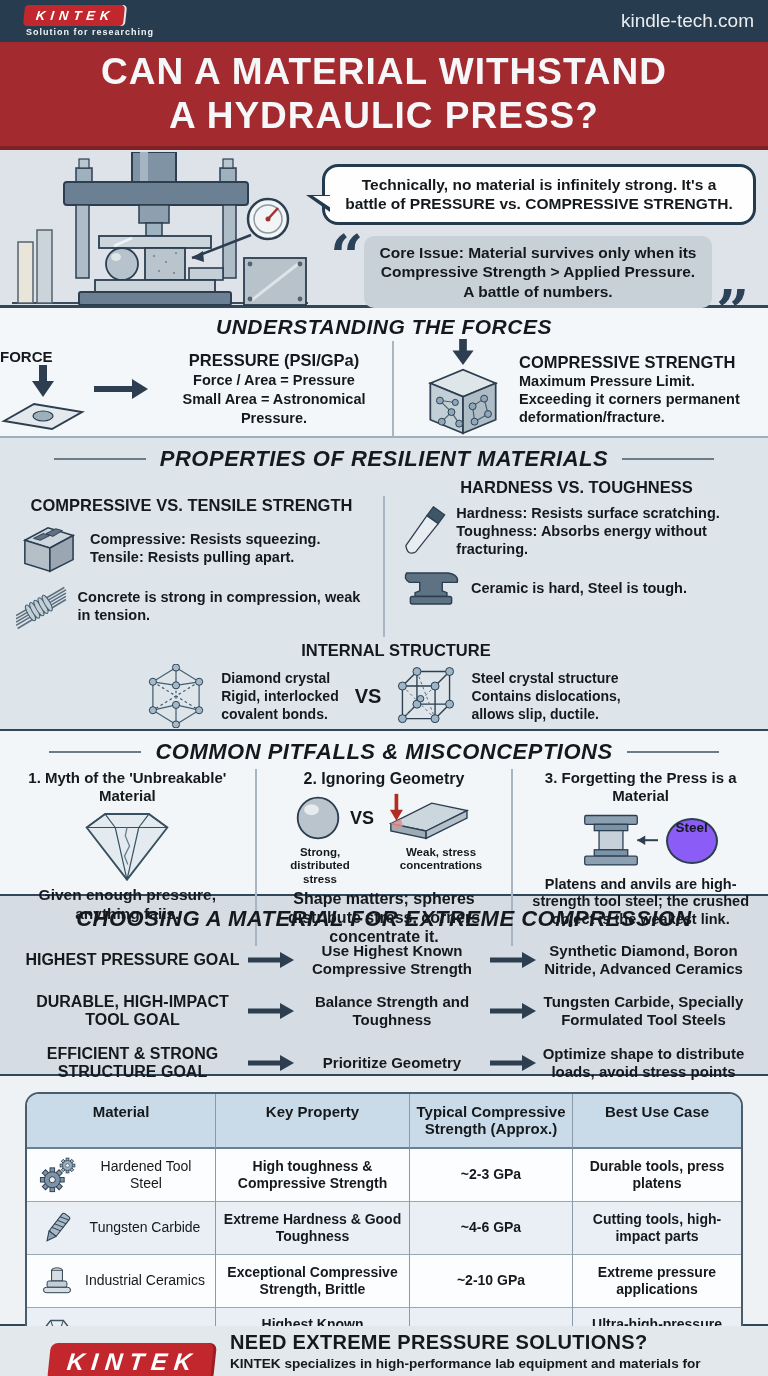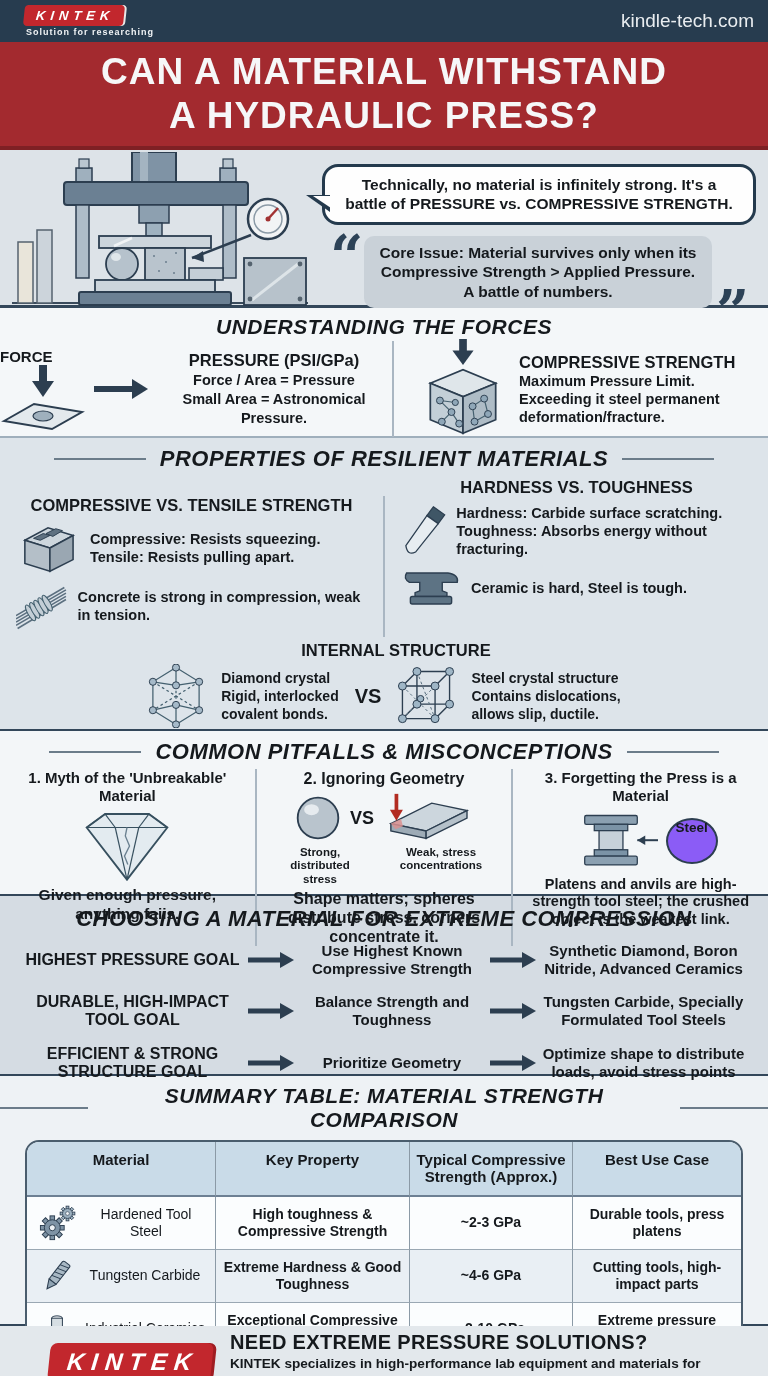--- a/index.html
+++ b/index.html
@@ -228,21 +228,21 @@
               <circle cx="40" cy="66" r="3.2"></circle>
             <circle cx="58" cy="70" r="3.6"></circle>
               <circle cx="70" cy="62" r="3.6"></circle>
               <circle cx="60" cy="86" r="3.6"></circle>
               <circle cx="74" cy="78" r="3.6"></circle>
           </g>
         </svg>
         <div class="f-text-l">
           <div class="f-head">COMPRESSIVE STRENGTH</div>
           <div>Maximum Pressure Limit.</div>
-          <div>Exceeding it steel permanent deformation/fracture.</div>
+          <div>Exceeding it corners permanent deformation/fracture.</div>
         </div>
       </div>
     </div>
   </div>
 
   <div class="props">
     <div class="title-row">
       <div class="dash"></div>
       <div class="sec-title" style="font-size:22px;">PROPERTIES OF RESILIENT MATERIALS</div>
       <div class="dash"></div>
@@ -284,21 +284,21 @@
         </div>
       </div>
       <div class="p-col">
         <div class="p-head">HARDNESS VS. TOUGHNESS</div>
         <div class="p-item">
           <svg width="50" height="56" viewBox="0 0 56 64">
             <polygon points="40,2 54,12 46,23 32,13" fill="#3f5666" stroke="#2c3e50" stroke-width="1.5"></polygon>
             <path d="M32,13 L46,23 L18,58 Q8,63 6,50 Z" fill="#e7edf1" stroke="#2c3e50" stroke-width="1.6"></path>
           </svg>
           <div class="txt">
-            <div><b>Hardness:</b><span> Carbide surface scratching.</span></div>
+            <div><b>Hardness:</b><span> Resists surface scratching.</span></div>
             <div><b>Toughness:</b><span> Absorbs energy without fracturing.</span></div>
           </div>
         </div>
         <div class="p-item">
           <svg width="60" height="46" viewBox="0 0 64 48">
             <path d="M6,8 L50,8 Q62,10 60,18 L44,18 L44,27 L49,29 L49,33 L15,33 L15,29 L20,27 L20,18 L9,18 Q2,14 6,8 Z" fill="#5d7384" stroke="#2c3e50" stroke-width="1.5"></path>
             <rect x="10" y="33" width="44" height="8" rx="2" fill="#5d7384" stroke="#2c3e50" stroke-width="1.5"></rect>
           </svg>
           <div class="txt">Ceramic is hard, Steel is tough.</div>
         </div>
@@ -489,25 +489,20 @@
           <svg width="46" height="16" viewBox="0 0 46 16">
             <rect y="5.5" width="32" height="5" fill="#2c3e50"></rect>
             <polygon points="32,0 46,8 32,16" fill="#2c3e50"></polygon>
           </svg>
         </div>
       <div class="ch-res">Optimize shape to distribute loads, avoid stress points</div>
     </div>
   </div>
 
   <div class="summary">
-    <div class="title-row">
-      <div class="dash"></div>
-      <div class="sec-title">SUMMARY TABLE: MATERIAL STRENGTH COMPARISON</div>
-      <div class="dash"></div>
-    </div>
     <div class="tbl">
       <div class="tr">
         <div class="th">Material</div>
         <div class="th">Key Property</div>
         <div class="th">Typical Compressive Strength (Approx.)</div>
         <div class="th">Best Use Case</div>
       </div>
       <div class="tr tr-data">
         <div class="td mat-cell">
           <svg width="38" height="38" viewBox="0 0 40 40">

